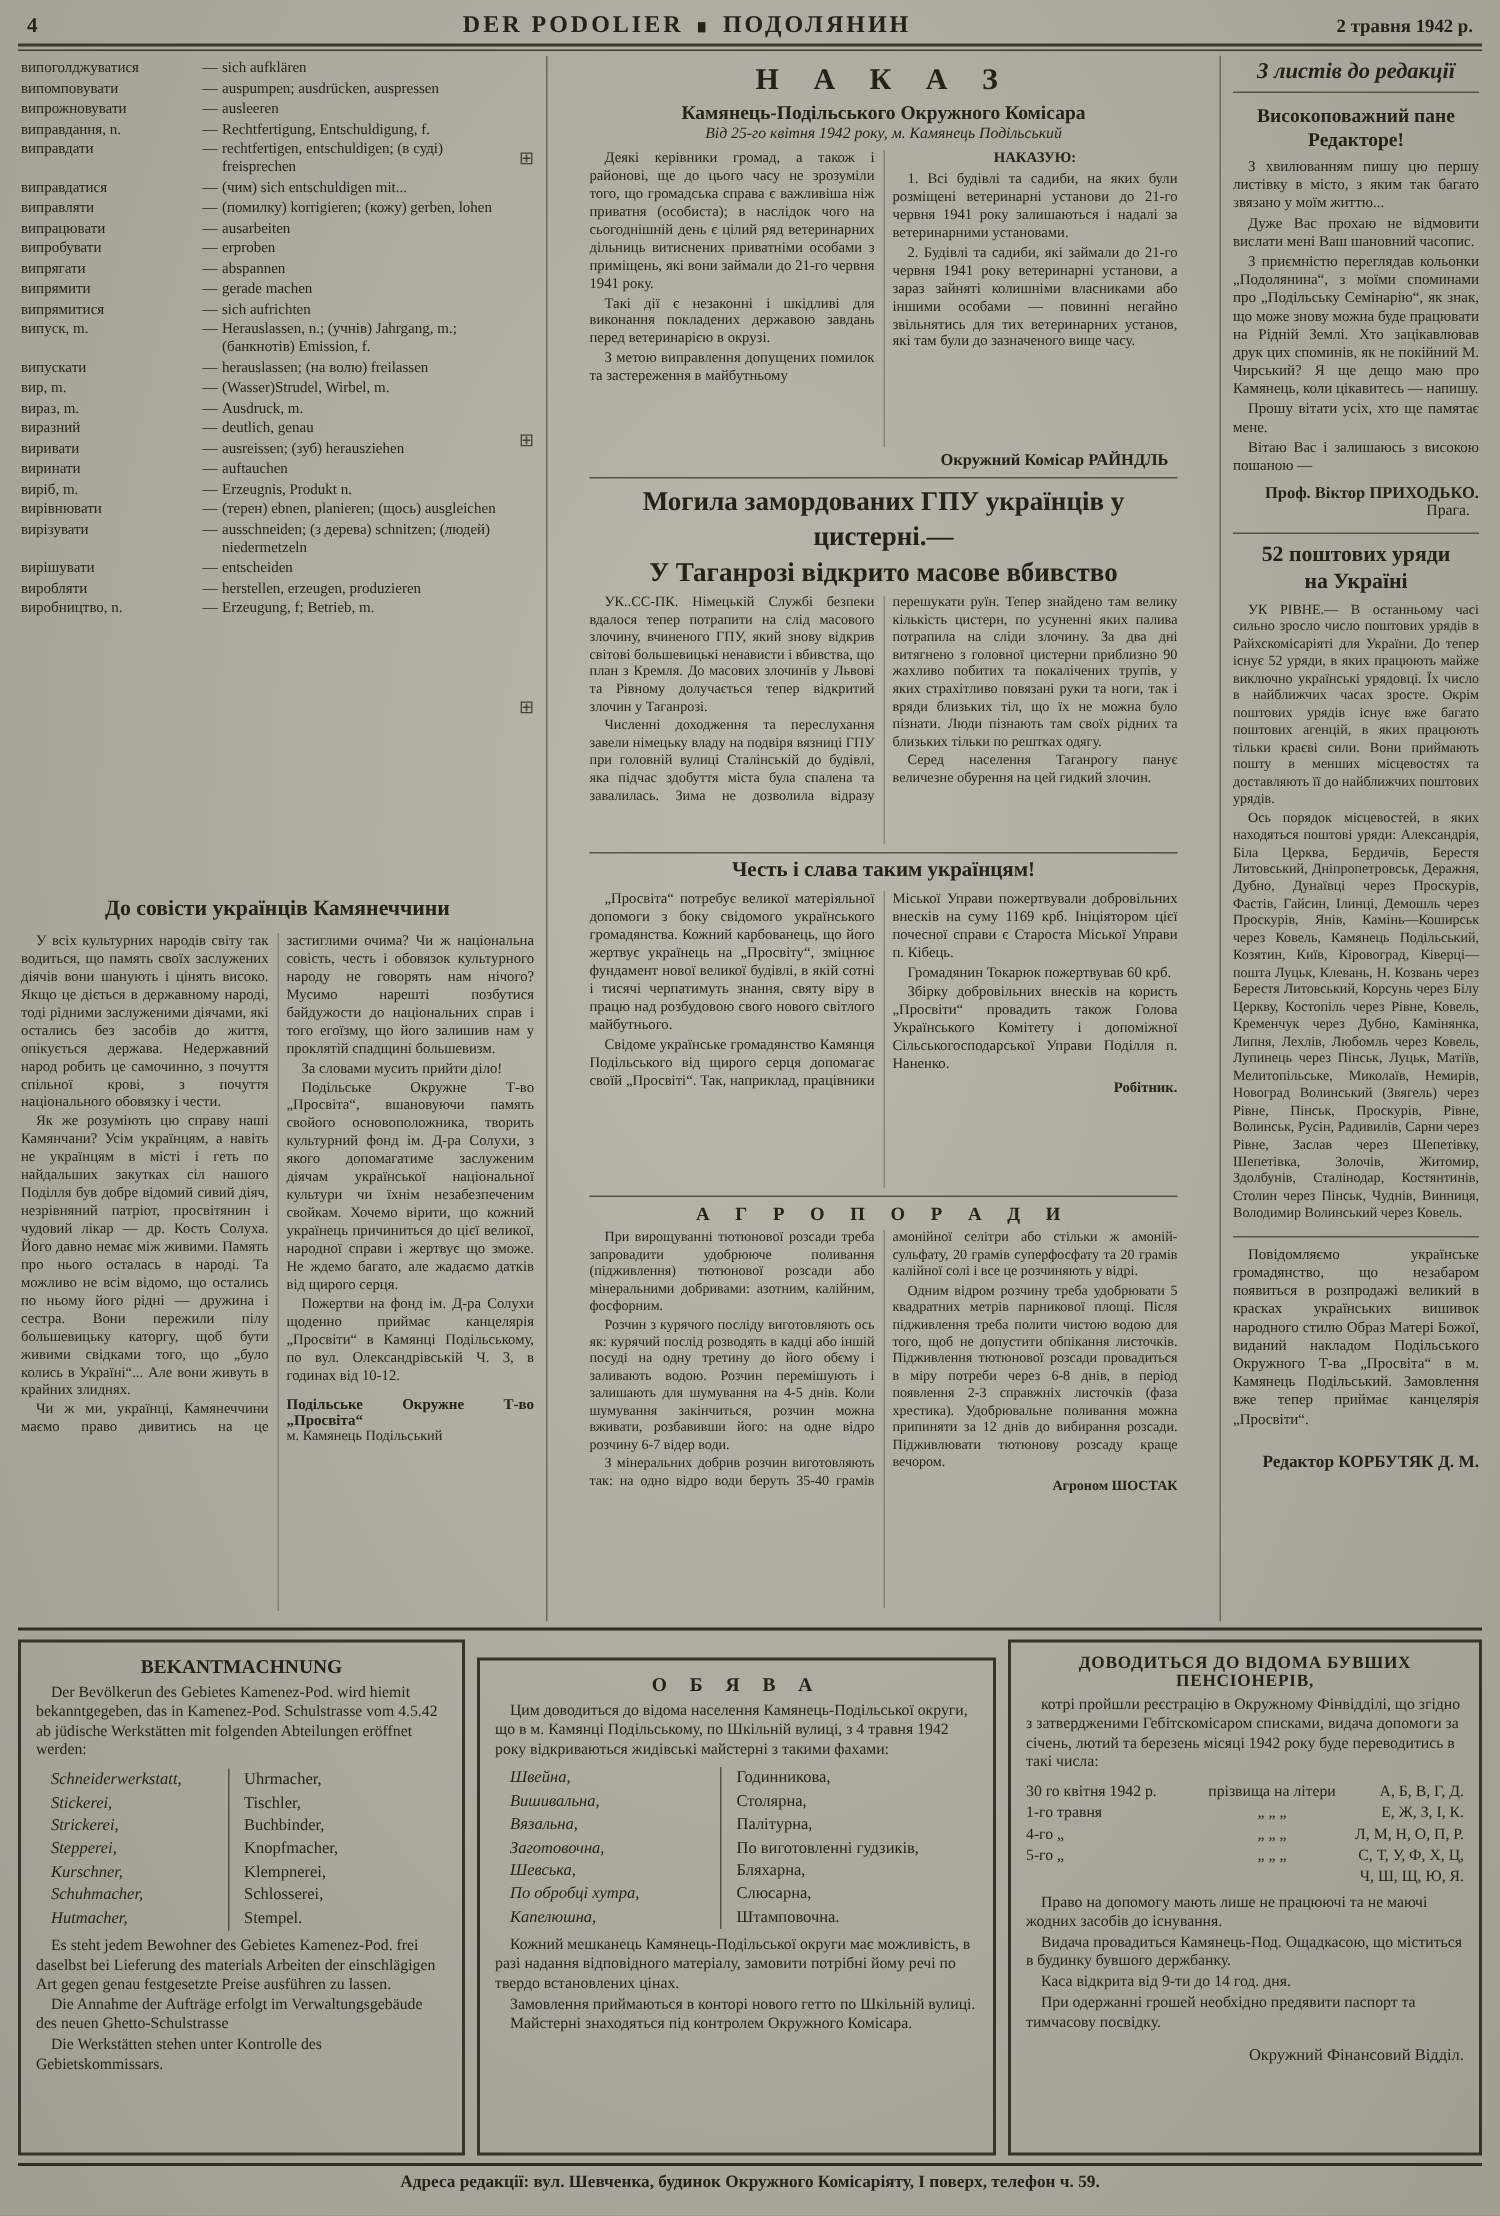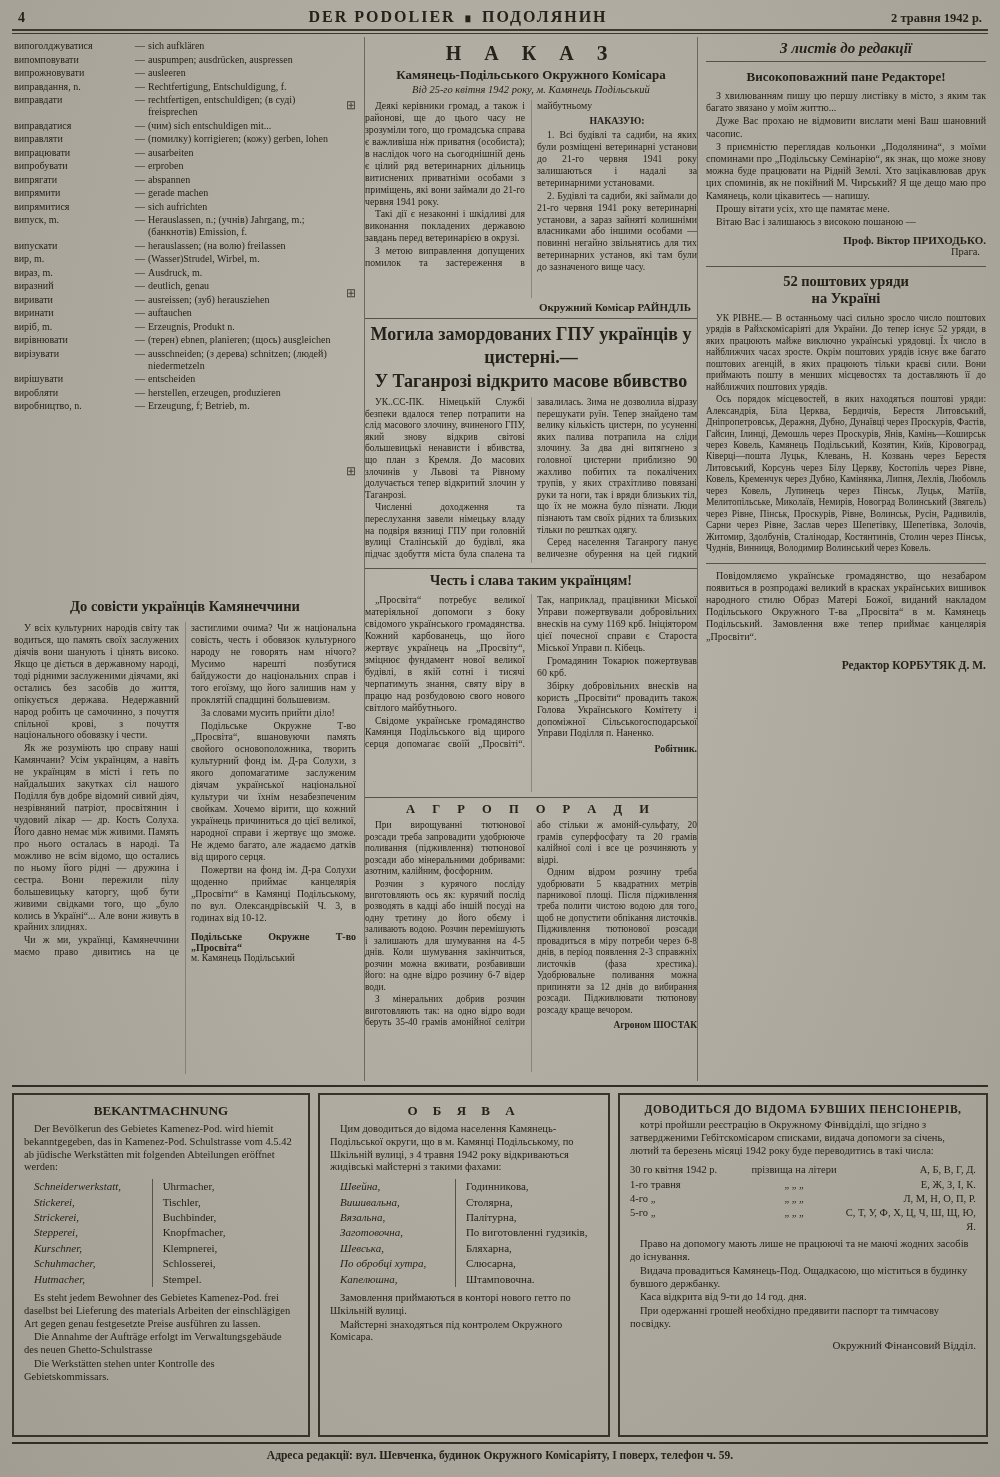--- a/index.html
+++ b/index.html
@@ -15,21 +15,21 @@
   .masthead { display:flex; align-items:baseline; justify-content:space-between; padding:0 6px 3px; }
   .pg-num { font-weight:bold; font-size:14px; }
   .mast-title { font-weight:bold; font-size:16px; letter-spacing:2px; }
   .mast-sep { margin:0 8px; font-size:13px; }
   .issue-date { font-weight:bold; font-size:12.5px; }
   .rule-double { border-top:2px solid #3a382f; border-bottom:1px solid #3a382f; height:5px; margin-bottom:3px; }
   
   .content { display:flex; height:1044px; overflow:hidden; }
   .col { overflow:hidden; }
   .col-left { width:352px; padding:3px 8px 0 2px; }
-  .col-center { width:334px; padding:3px 0 0; border-left:1px solid #6b685c; border-right:1px solid #6b685c; }
+  .col-center { width:450px; padding:3px 28px 0; border-left:1px solid #6b685c; border-right:1px solid #6b685c; }
   .col-right { flex:1; padding:3px 2px 0 8px; }
   .two-col { column-count:2; column-gap:12px; column-rule:1px solid rgba(74,71,61,.4); text-align:justify; }
   p.para { text-indent:10px; line-height:1.22; margin-bottom:1px; }
   .article-rule { border-top:1px solid #55524a; margin:5px 0 4px; }
   .sig { text-align:right; font-weight:bold; font-size:11px; margin:3px 6px 2px 0; }
   
   .dictionary { position:relative; height:546px; overflow:hidden; font-size:10px; padding-right:14px; }
   .dict-row { display:grid; grid-template-columns:118px 16px 1fr; line-height:1.2; margin-bottom:1.5px; }
   .dict-dash { text-align:center; }
   .dict-de { }
@@ -64,21 +64,21 @@
   .sig-name { text-align:right; font-weight:bold; font-size:11px; margin-top:6px; }
   .sig-city { text-align:right; font-size:10.5px; margin-right:6px; }
   .post { border-top:1px solid #55524a; margin-top:9px; padding-top:6px; }
   .post-title { text-align:center; font-weight:bold; font-size:14.5px; line-height:1.2; margin-bottom:5px; }
   .post-body { font-size:9.4px; text-align:justify; }
   .povidom { border-top:1px solid #55524a; margin-top:8px; padding-top:6px; font-size:10px; text-align:justify; }
   .editor-line { text-align:right; font-weight:bold; font-size:11.5px; margin-top:16px; }
   
   .bottom { display:flex; gap:8px; border-top:2px solid #2f2d26; padding-top:6px; height:352px; margin-top:4px; }
   .box { border:2px solid #35332b; padding:8px 10px; overflow:hidden; }
-  .box1 { width:298px; } .box2 { width:292px; } .box3 { flex:1; }
+  .box1 { width:298px; } .box2 { width:346px;margin-top:12px; } .box3 { flex:1; }
   .box-title { text-align:center; font-weight:bold; font-size:13px; margin-bottom:4px; }
   .box-title-sp { letter-spacing:6px; }
   .box3 .box-title { font-size:11.5px; letter-spacing:0.5px; }
   .box p.para { font-size:10.5px; }
   .box1 p.para { font-size:10.5px; }
   .list-wrap { display:flex; margin:5px 0 5px 4px; }
   .list-left { flex:1; padding-left:6px;font-style:italic; }
   .list-right { flex:1.15; border-left:1px solid #55524a; padding-left:10px; }
   .list-wrap p { font-size:11px; line-height:1.4; }
   .sched { margin:6px 0 4px; font-size:10.5px; }
@@ -409,20 +409,21 @@
             <p>Годинникова,</p>
             <p>Столярна,</p>
             <p>Палітурна,</p>
             <p>По виготовленні гудзиків,</p>
             <p>Бляхарна,</p>
             <p>Слюсарна,</p>
             <p>Штамповочна.</p>
           </div>
       </div>
       <div>
+          <p class="para">Кожний мешканець Камянець-Подільської округи має можливість, в разі надання відповідного матеріалу, замовити потрібні йому речі по твердо встановлених цінах.</p>
           <p class="para">Замовлення приймаються в конторі нового гетто по Шкільній вулиці.</p>
           <p class="para">Майстерні знаходяться під контролем Окружного Комісара.</p>
         </div>
     </div>
 
     <div class="box box3">
       <h2 class="box-title">ДОВОДИТЬСЯ ДО ВІДОМА БУВШИХ ПЕНСІОНЕРІВ,</h2>
       <p class="para">котрі пройшли реєстрацію в Окружному Фінвідділі, що згідно з затвердженими Гебітскомісаром списками, видача допомоги за січень, лютий та березень місяці 1942 року буде переводитись в такі числа:</p>
       <div class="sched">
           <div class="sched-row">

